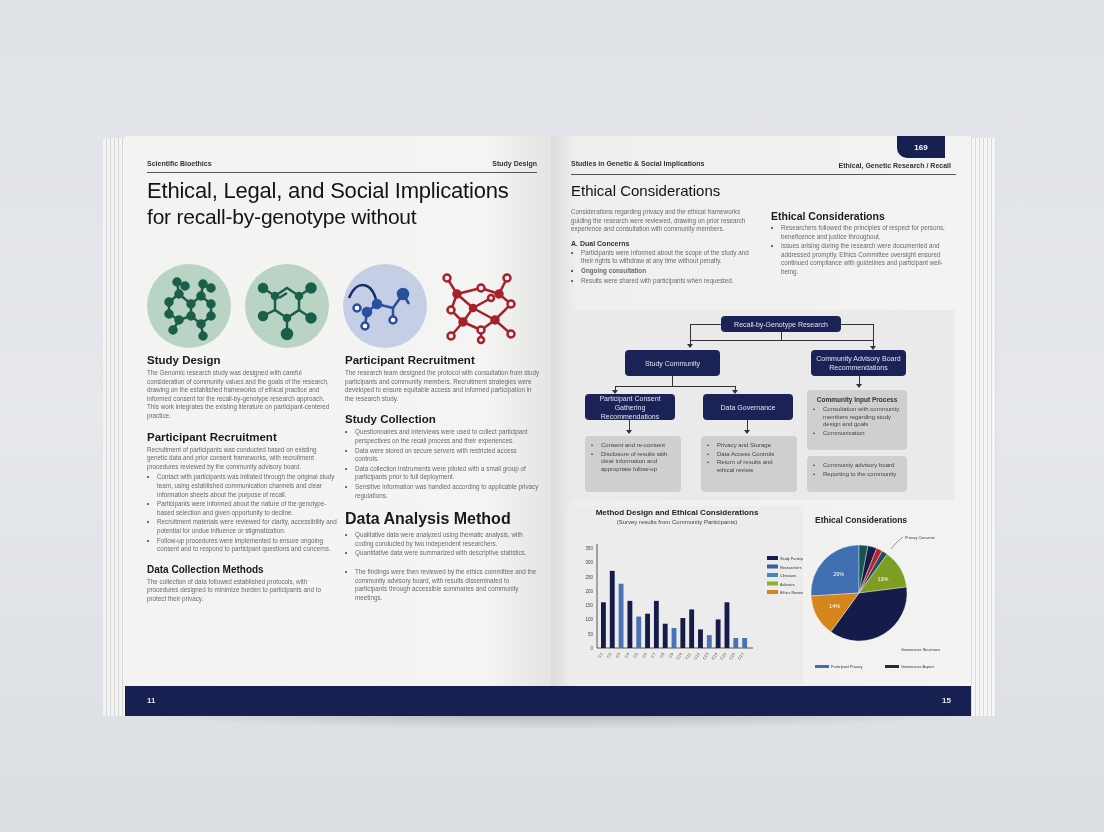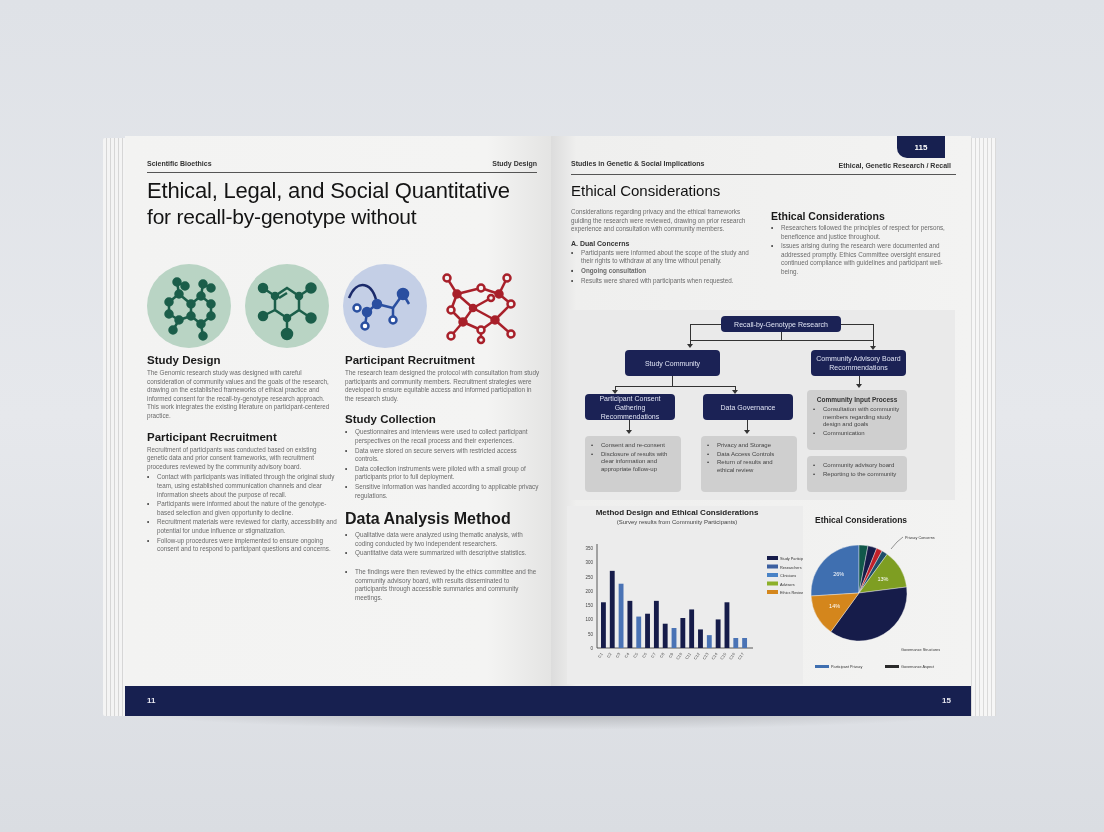--- a/index.html
+++ b/index.html
@@ -95,21 +95,21 @@
 <div class="shadow"></div>
 <div class="page-stack-left"></div>
 <div class="page-stack-right"></div>
 
 <div class="page left">
   <div class="running-head" style="left:22px">Scientific Bioethics</div>
   <div class="running-head" style="right:14px">Study Design</div>
   <div class="rule" style="left:22px; width:390px;"></div>
 
   <div class="title">
-    <span class="l1">Ethical, Legal, and Social Quantitative</span>
+    <span class="l1">Ethical, Legal, and Social Implications</span>
     <span class="l3">for recall-by-genotype without</span>
   </div>
 
   <div class="icons">
     <div class="mol" style="left:0; background:#b9d4c4;">
       <svg viewBox="0 0 84 84">
           <g stroke="#1b5e4a" stroke-width="2.5" fill="#1b5e4a">
         <line x1="22" y1="38" x2="32" y2="30"></line>
             <line x1="32" y1="30" x2="44" y2="40"></line>
             <line x1="44" y1="40" x2="54" y2="32"></line>
@@ -232,20 +232,24 @@
       <div class="txt">The Genomic research study was designed with careful consideration of community values and the goals of the research, drawing on the established frameworks of ethical practice and informed consent for the recall-by-genotype research approach. This work integrates the existing literature on participant-centered practice.</div>
     </div>
     <div class="sec">
       <h3>Participant Recruitment</h3>
       <div class="txt" style="margin-bottom:2px">Recruitment of participants was conducted based on existing genetic data and prior consent frameworks, with recruitment procedures reviewed by the community advisory board.</div>
       <div class="bul">Contact with participants was initiated through the original study team, using established communication channels and clear information sheets about the purpose of recall.</div>
       <div class="bul">Participants were informed about the nature of the genotype-based selection and given opportunity to decline.</div>
       <div class="bul">Recruitment materials were reviewed for clarity, accessibility and potential for undue influence or stigmatization.</div>
       <div class="bul">Follow-up procedures were implemented to ensure ongoing consent and to respond to participant questions and concerns.</div>
     </div>
+    <div class="sec">
+      <h3 style="font-size:10px">Data Collection Methods</h3>
+      <div class="txt">The collection of data followed established protocols, with procedures designed to minimize burden to participants and to protect their privacy.</div>
+    </div>
   </div>
 
   <div class="col" style="left:220px; top:218px; width:195px;">
     <div class="sec">
       <h3>Participant Recruitment</h3>
       <div class="txt">The research team designed the protocol with consultation from study participants and community members. Recruitment strategies were developed to ensure equitable access and informed participation in the research study.</div>
     </div>
     <div class="sec">
       <h3>Study Collection</h3>
       <div class="bul">Questionnaires and interviews were used to collect participant perspectives on the recall process and their experiences.</div>
@@ -261,21 +265,21 @@
     <div class="sec">
       <div class="bul">The findings were then reviewed by the ethics committee and the community advisory board, with results disseminated to participants through accessible summaries and community meetings.</div>
     </div>
   </div>
 
   <div class="footer-band"></div>
   <div class="folio" style="left:22px;">11</div>
 </div>
 
 <div class="page right">
-  <div class="tab-corner">115</div>
+  <div class="tab-corner">169</div>
   <div class="running-head" style="left:20px; top:24px;">Studies in Genetic &amp; Social Implications</div>
   <div class="running-head" style="right:20px; top:26px;">Ethical, Genetic Research / Recall</div>
   <div class="rule" style="left:20px; width:385px; top:38px;"></div>
 
   <div class="rp-title">Ethical Considerations</div>
 
   <div style="position:absolute; left:20px; top:72px; width:190px;">
     <div class="txt" style="margin-bottom:6px">Considerations regarding privacy and the ethical frameworks guiding the research were reviewed, drawing on prior research experience and consultation with community members.</div>
     <div style="font-size:7px; font-weight:bold; color:#333; margin-bottom:2px;">A. Dual Concerns</div>
     <div class="bul">Participants were informed about the scope of the study and their rights to withdraw at any time without penalty.</div>

